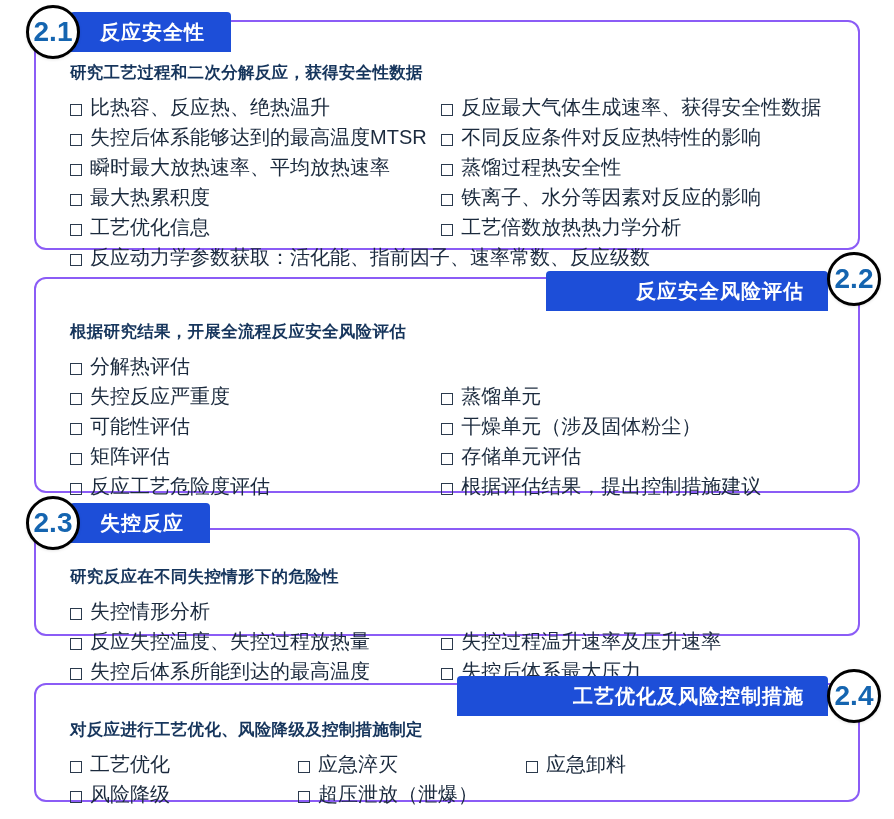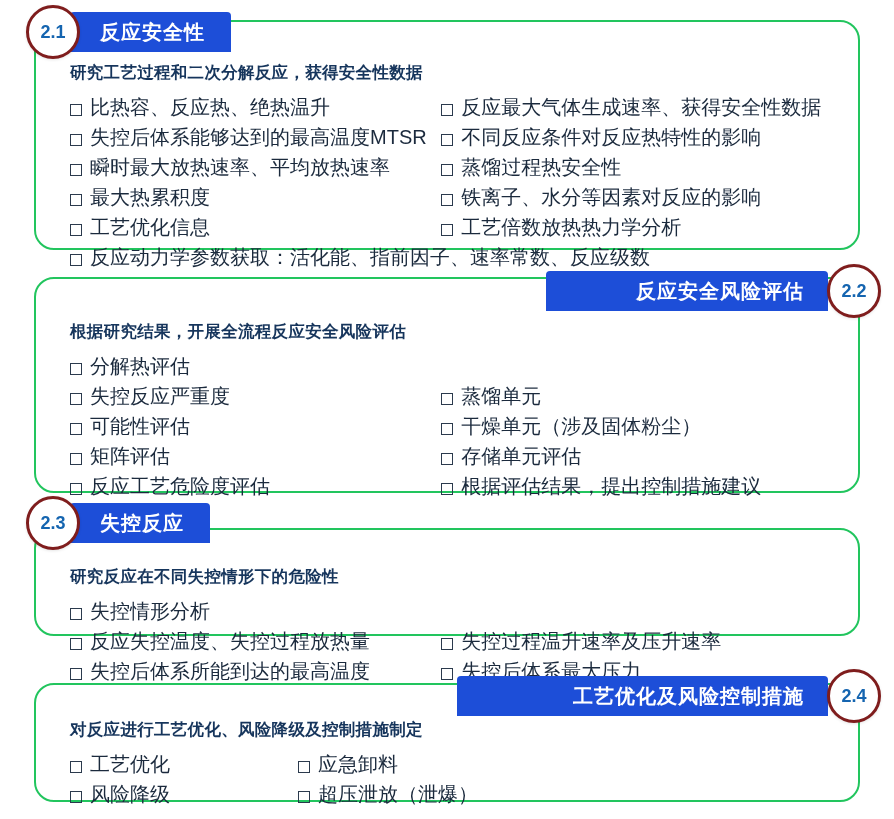--- a/index.html
+++ b/index.html
@@ -12,22 +12,22 @@
   #root {
     position: relative;
     width: 894px; height: 819px;
     overflow: hidden;
   }
 
   .section {
     position: absolute;
     left: 34px;
     width: 826px;
-    border: 2px solid #22c55e;
-    border-radius: 20px;
+    border: 2px solid #8b5cf6;
+    border-radius: 12px;
     background: #ffffff;
   }
 
   
   .tab {
     position: absolute;
     height: 40px;
     background: #1d4ed8;
     display: flex;
     align-items: center;
@@ -47,26 +47,26 @@
     padding: 0 24px 0 26px;
     border-radius: 4px 4px 0 0;
   }
 
   
   .badge {
     position: absolute;
     width: 54px; height: 54px;
     border-radius: 50%;
     background: #ffffff;
-    border: 3px solid #7f1d1d;
+    border: 3px solid #000000;
     display: flex;
     align-items: center;
     justify-content: center;
     color: #1565b0;
-    font-size: 18px;
+    font-size: 28px;
     font-weight: bold;
     box-shadow: 0 1px 3px rgba(0,0,0,0.10);
   }
 
   .body {
     padding: 16px 28px 14px 34px;
   }
   .heading {
     font-size: 16.5px;
     font-weight: bold;
@@ -226,21 +226,21 @@
               <span class="box"></span>
               <span>根据评估结果，提出控制措施建议</span>
             </div>
         </div>
       </div>
     </div>
   </div>
   <div class="tab right" style="top:271px; left:546px; width:282px; justify-content:flex-end;">
     <span>反应安全风险评估</span>
   </div>
-  <div class="badge" style="top:264px; left:827px;">
+  <div class="badge" style="top:252px; left:827px;">
     <span>2.2</span>
   </div>
 
   <div class="section" style="top:528px; height:108px;">
     <div class="body" style="padding-top:36px;">
       <div class="heading">研究反应在不同失控情形下的危险性</div>
       <div class="items">
         <div class="row">
           <div class="item col-a">
               <span class="box"></span>
@@ -281,20 +281,24 @@
     <div class="body" style="padding-top:34px;">
       <div class="heading">对反应进行工艺优化、风险降级及控制措施制定</div>
       <div class="items">
         <div class="row">
           <div class="item col3">
               <span class="box"></span>
               <span>工艺优化</span>
             </div>
           <div class="item col3">
               <span class="box"></span>
+              <span>应急淬灭</span>
+            </div>
+          <div class="item col3">
+              <span class="box"></span>
               <span>应急卸料</span>
             </div>
         </div>
         <div class="row">
           <div class="item col3">
               <span class="box"></span>
               <span>风险降级</span>
             </div>
           <div class="item col3">
               <span class="box"></span>

